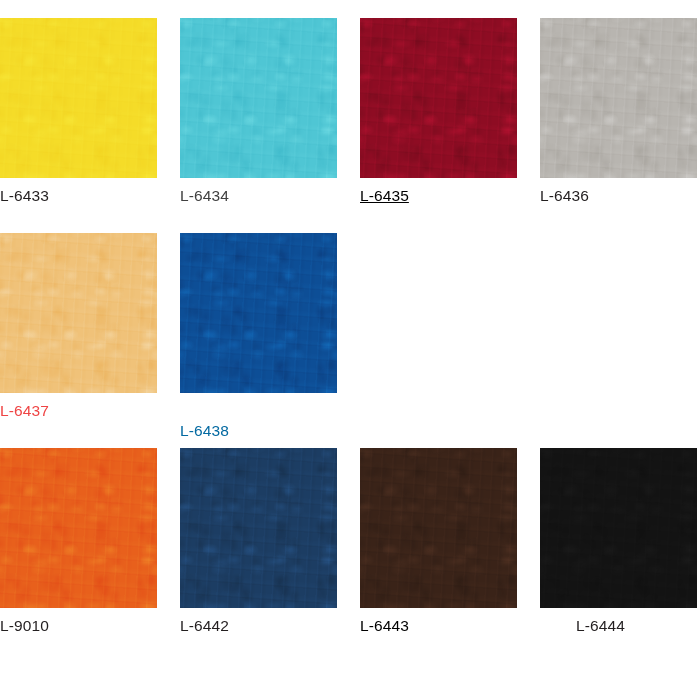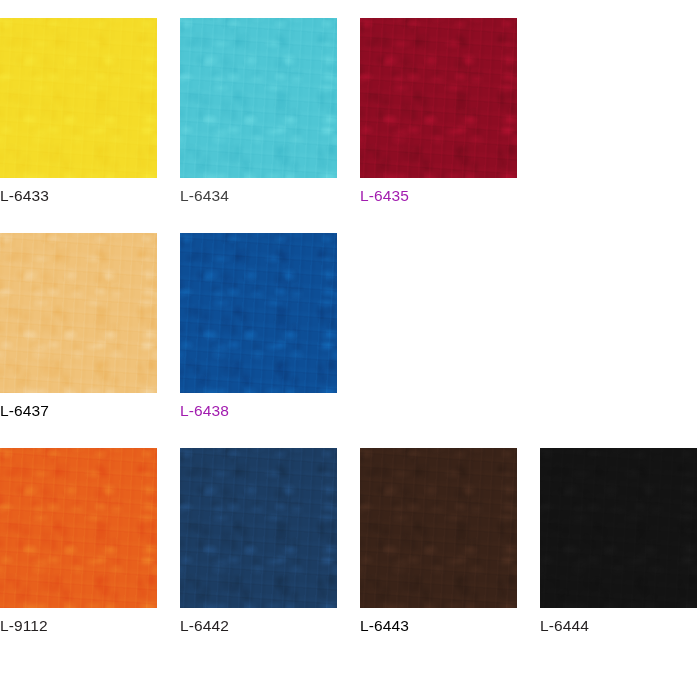--- a/index.html
+++ b/index.html
@@ -117,47 +117,51 @@
     <div class="swatch-cell">
       <div class="swatch-chip" style="background-color: rgb(245, 220, 40);"></div>
       <div class="swatch-label" style="color: rgb(35, 31, 32);">L-6433</div>
     </div>
     <div class="swatch-cell">
       <div class="swatch-chip" style="background-color: rgb(79, 198, 212);"></div>
       <div class="swatch-label" style="color: #404040;">L-6434</div>
     </div>
     <div class="swatch-cell">
       <div class="swatch-chip" style="background-color: rgb(142, 12, 35);"></div>
-      <div class="swatch-label" style="color: #a21caf;">L-6435</div>
+      <div class="swatch-label" style="color: #000000; text-decoration: underline;">L-6435</div>
+    </div>
+    <div class="swatch-cell">
+      <div class="swatch-chip" style="background-color: rgb(184, 181, 176);"></div>
+      <div class="swatch-label" style="color: rgb(35, 31, 32);">L-6436</div>
     </div>
   </div>
 
   <div class="swatch-row">
     <div class="swatch-cell">
       <div class="swatch-chip" style="background-color: rgb(240, 194, 121);"></div>
-      <div class="swatch-label" style="color: #000000;">L-6437</div>
+      <div class="swatch-label" style="color: #ef4444;">L-6437</div>
     </div>
     <div class="swatch-cell">
       <div class="swatch-chip" style="background-color: rgb(13, 78, 150);"></div>
-      <div class="swatch-label" style="color: #a21caf;">L-6438</div>
+      <div class="swatch-label" style="color: #0369a1; margin-top: 20px;">L-6438</div>
     </div>
   </div>
 
   <div class="swatch-row">
     <div class="swatch-cell">
       <div class="swatch-chip" style="background-color: rgb(232, 96, 28);"></div>
-      <div class="swatch-label" style="color: rgb(35, 31, 32);">L-9112</div>
+      <div class="swatch-label" style="color: rgb(35, 31, 32);">L-9010</div>
     </div>
     <div class="swatch-cell">
       <div class="swatch-chip" style="background-color: rgb(28, 61, 99);"></div>
       <div class="swatch-label" style="color: rgb(35, 31, 32);">L-6442</div>
     </div>
     <div class="swatch-cell">
       <div class="swatch-chip" style="background-color: rgb(58, 35, 24);"></div>
       <div class="swatch-label" style="color: #000000;">L-6443</div>
     </div>
     <div class="swatch-cell">
       <div class="swatch-chip" style="background-color: rgb(19, 19, 19);"></div>
-      <div class="swatch-label" style="color: rgb(35, 31, 32);">L-6444</div>
+      <div class="swatch-label" style="color: rgb(35, 31, 32); margin-left: 36px;">L-6444</div>
     </div>
   </div>
 
 </div>
 
 </body></html>

